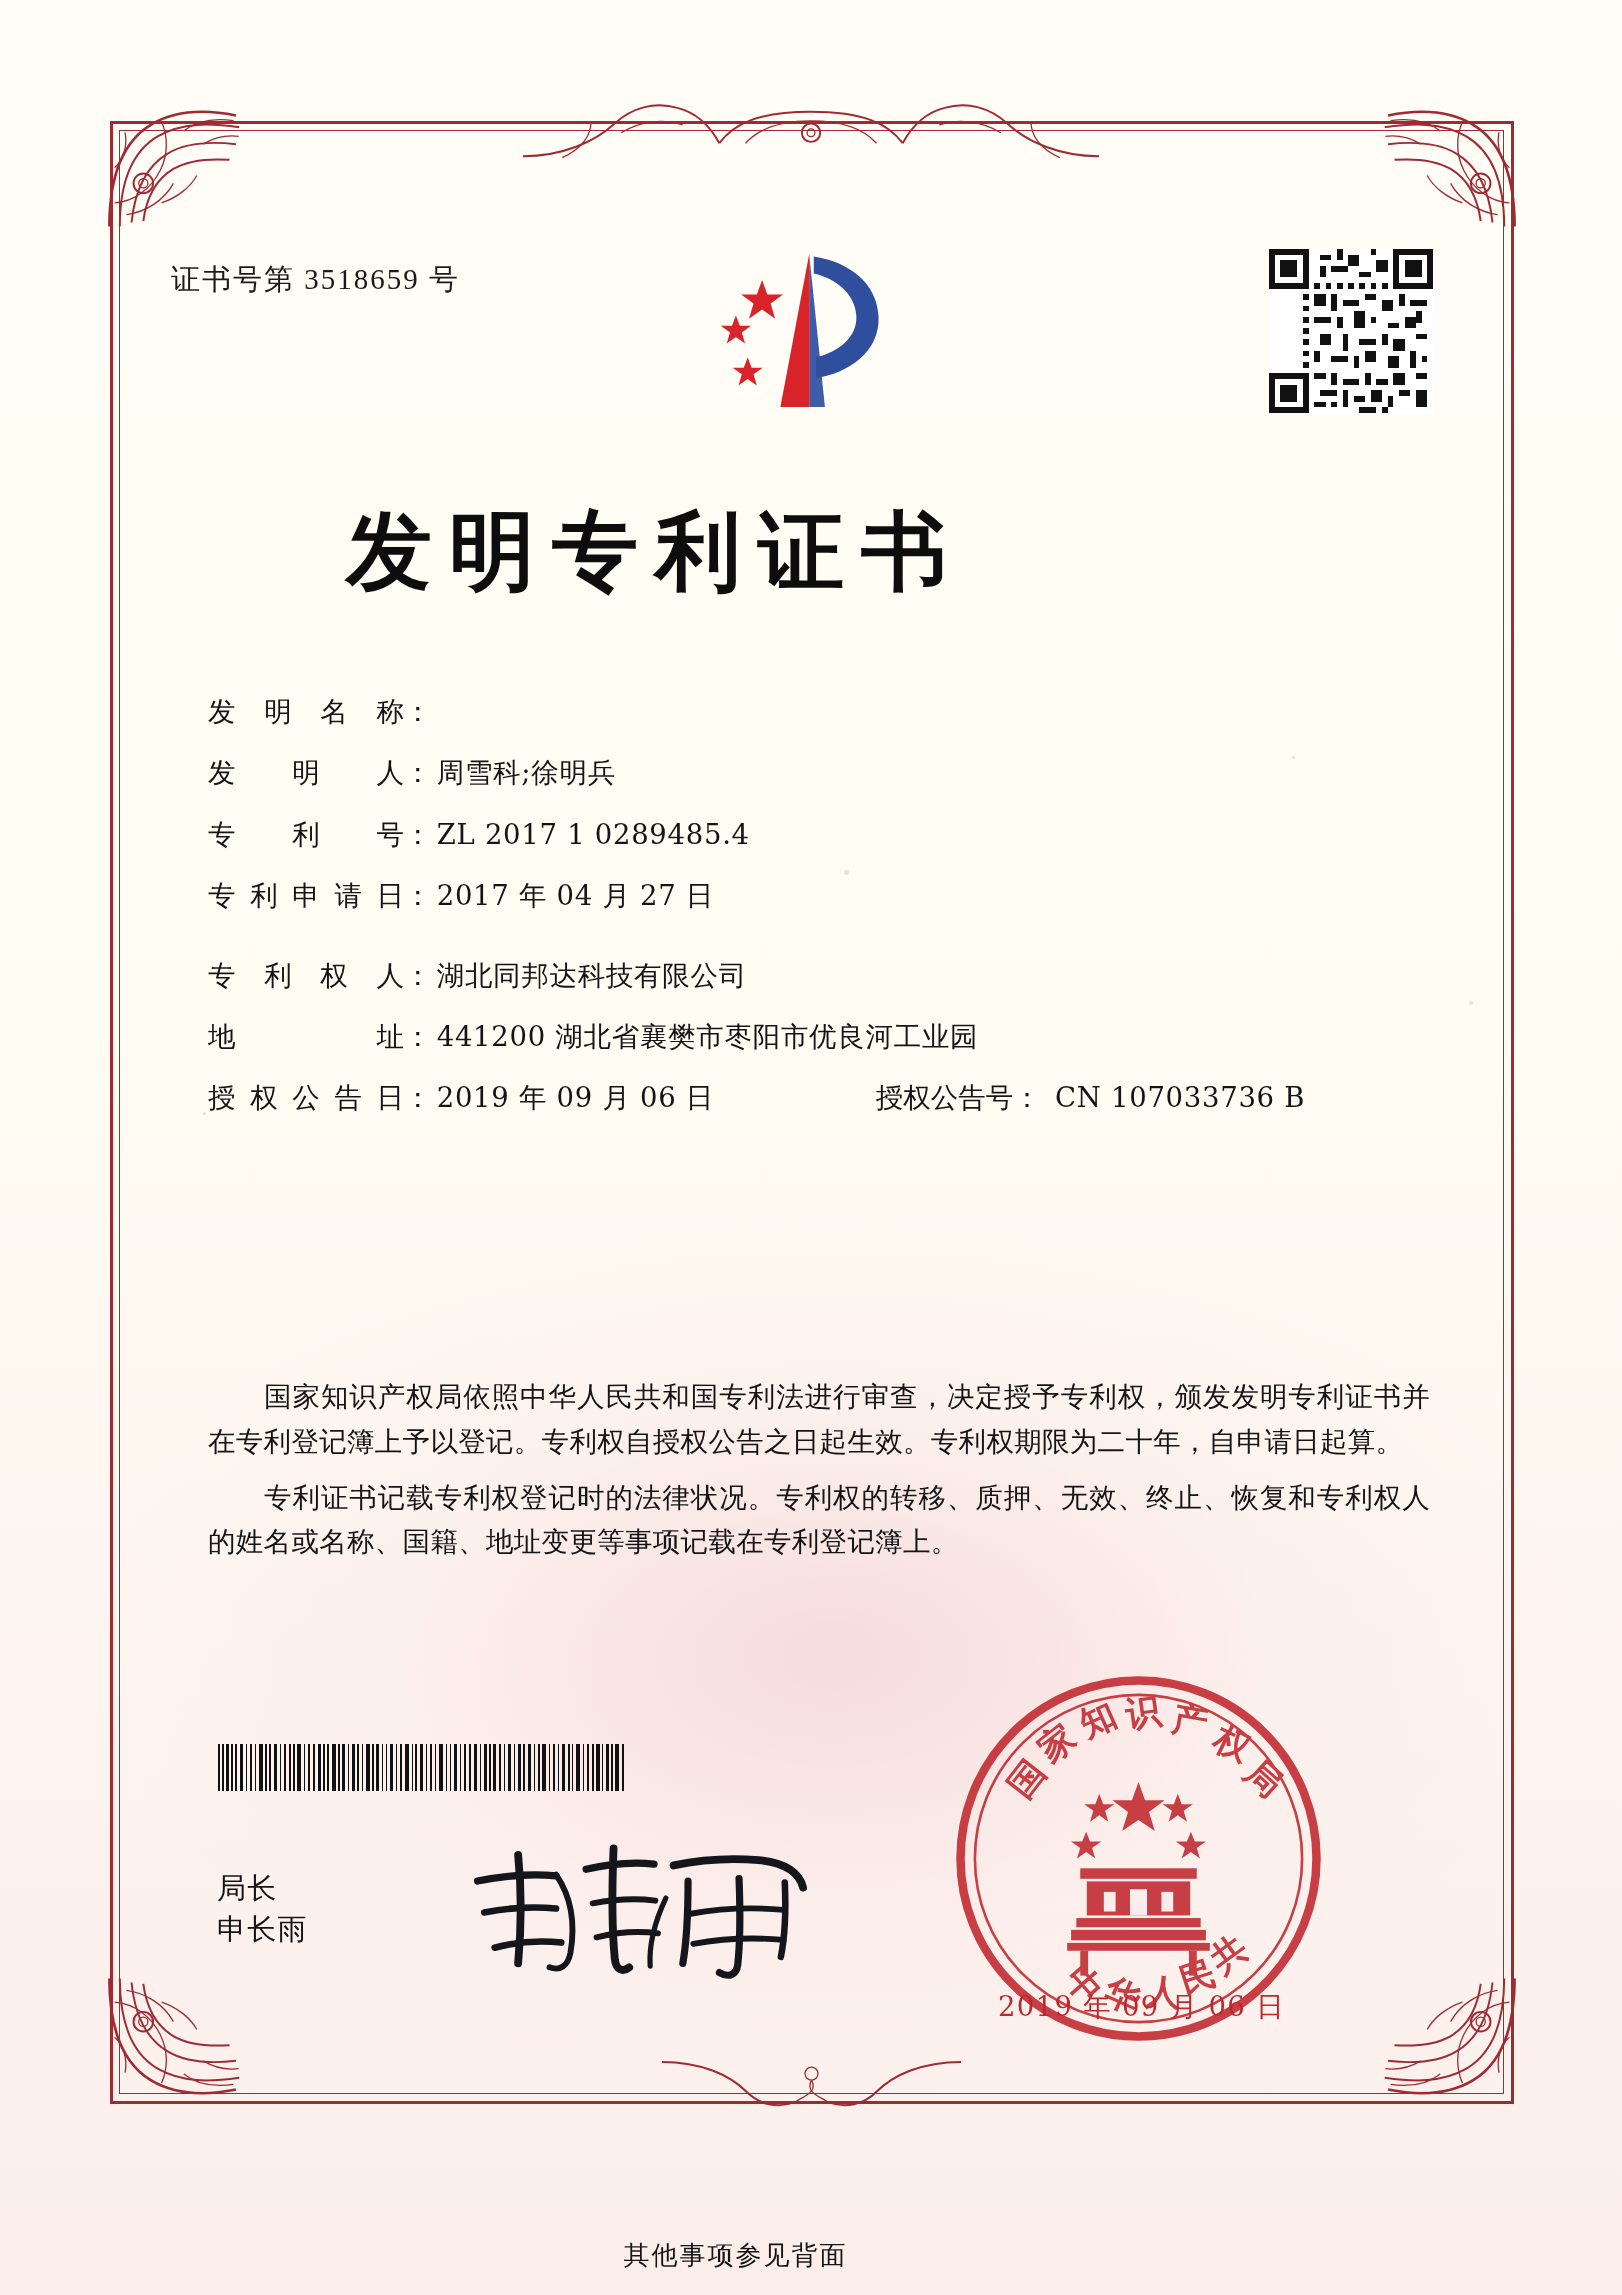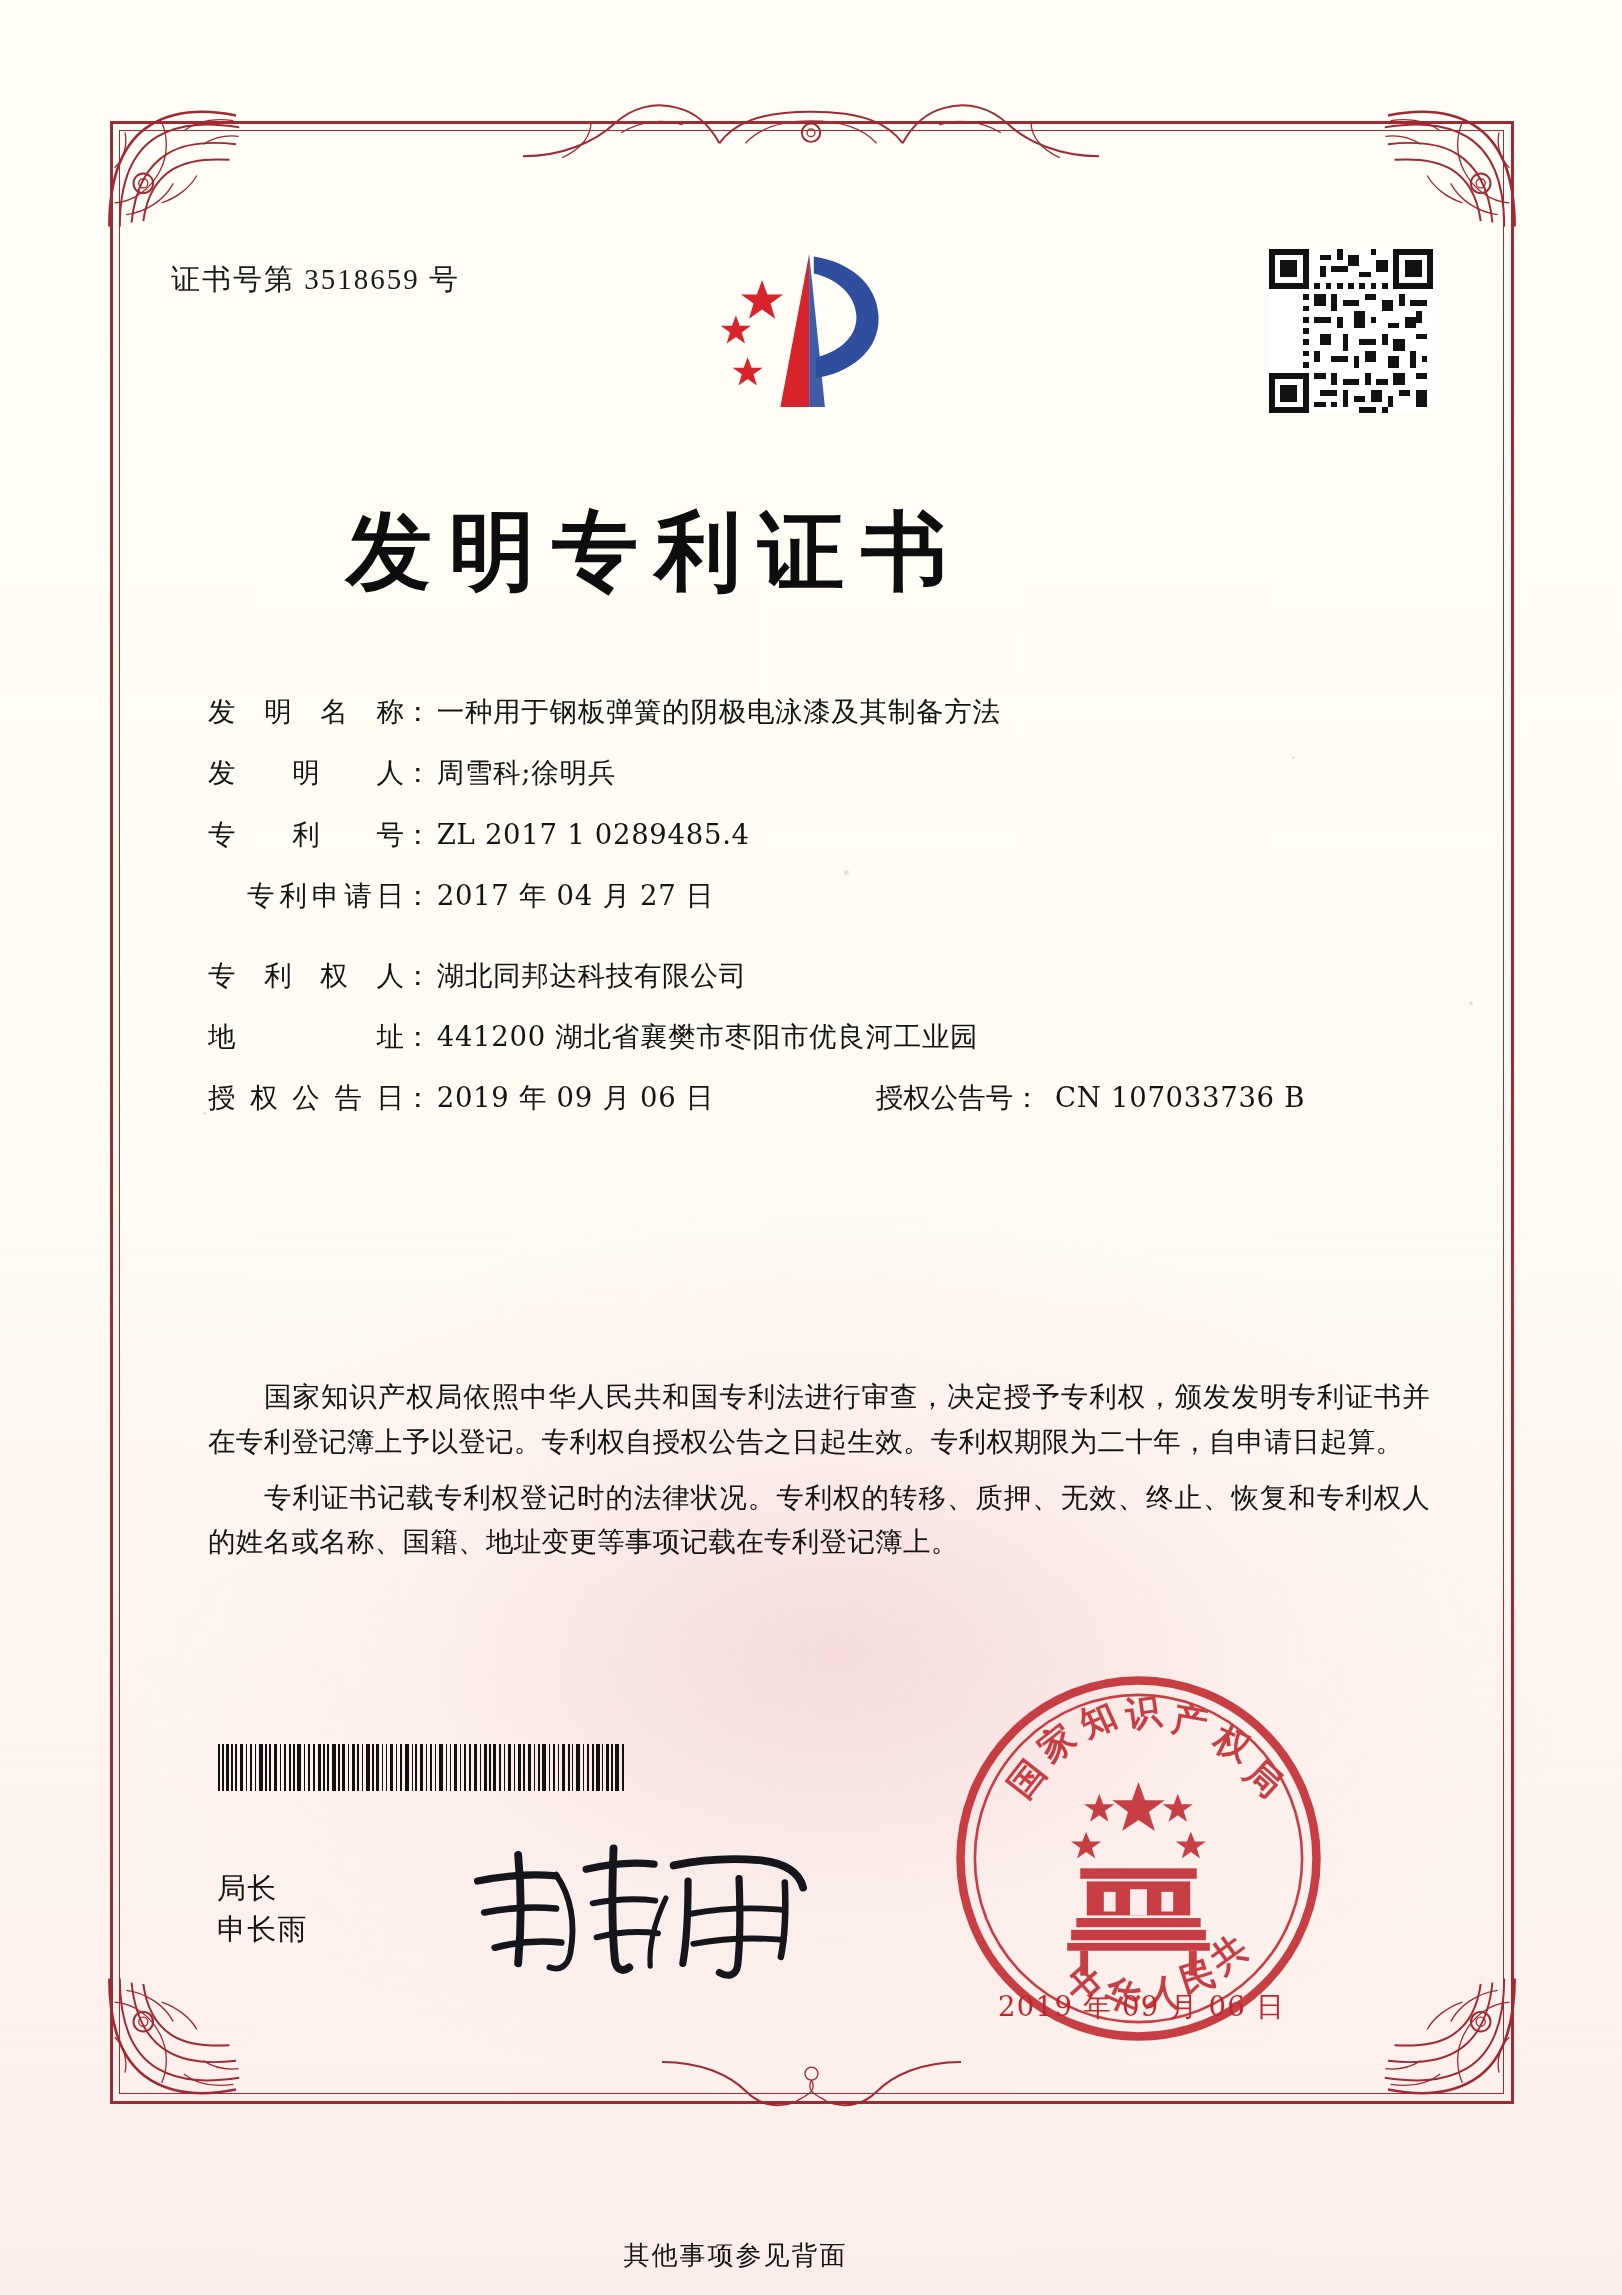--- a/index.html
+++ b/index.html
@@ -464,42 +464,41 @@
 
   <div class="main-title">发明专利证书</div>
 
   <div class="fields">
 
     <div class="field-row">
       <span class="field-label">
         <span style="display: inline-block; width: 100%; text-align-last: justify; text-align: justify;">发明名称</span>
       </span>
       <span class="field-colon">：</span>
-      <span class="field-value">一种用于钢板弹簧的阴极电泳漆及其制备方法</span>
     </div>
 
     <div class="field-row">
       <span class="field-label">
         <span style="display: inline-block; width: 100%; text-align-last: justify; text-align: justify;">发明人</span>
       </span>
       <span class="field-colon">：</span>
       <span class="field-value">周雪科;徐明兵</span>
     </div>
 
     <div class="field-row">
       <span class="field-label">
         <span style="display: inline-block; width: 100%; text-align-last: justify; text-align: justify;">专利号</span>
       </span>
       <span class="field-colon">：</span>
       <span class="field-value">ZL 2017 1 0289485.4</span>
     </div>
 
     <div class="field-row">
       <span class="field-label">
-        <span style="display: inline-block; width: 100%; text-align-last: justify; text-align: justify; margin-left: 39px;">专利申请日</span>
+        <span style="display: inline-block; width: 100%; text-align-last: justify; text-align: justify;">专利申请日</span>
       </span>
       <span class="field-colon">：</span>
       <span class="field-value">2017 年 04 月 27 日</span>
     </div>
 
     <div class="field-row">
       <span class="field-label">
         <span style="display: inline-block; width: 100%; text-align-last: justify; text-align: justify; margin-top: 18px;">专利权人</span>
       </span>
       <span class="field-colon">：</span>

